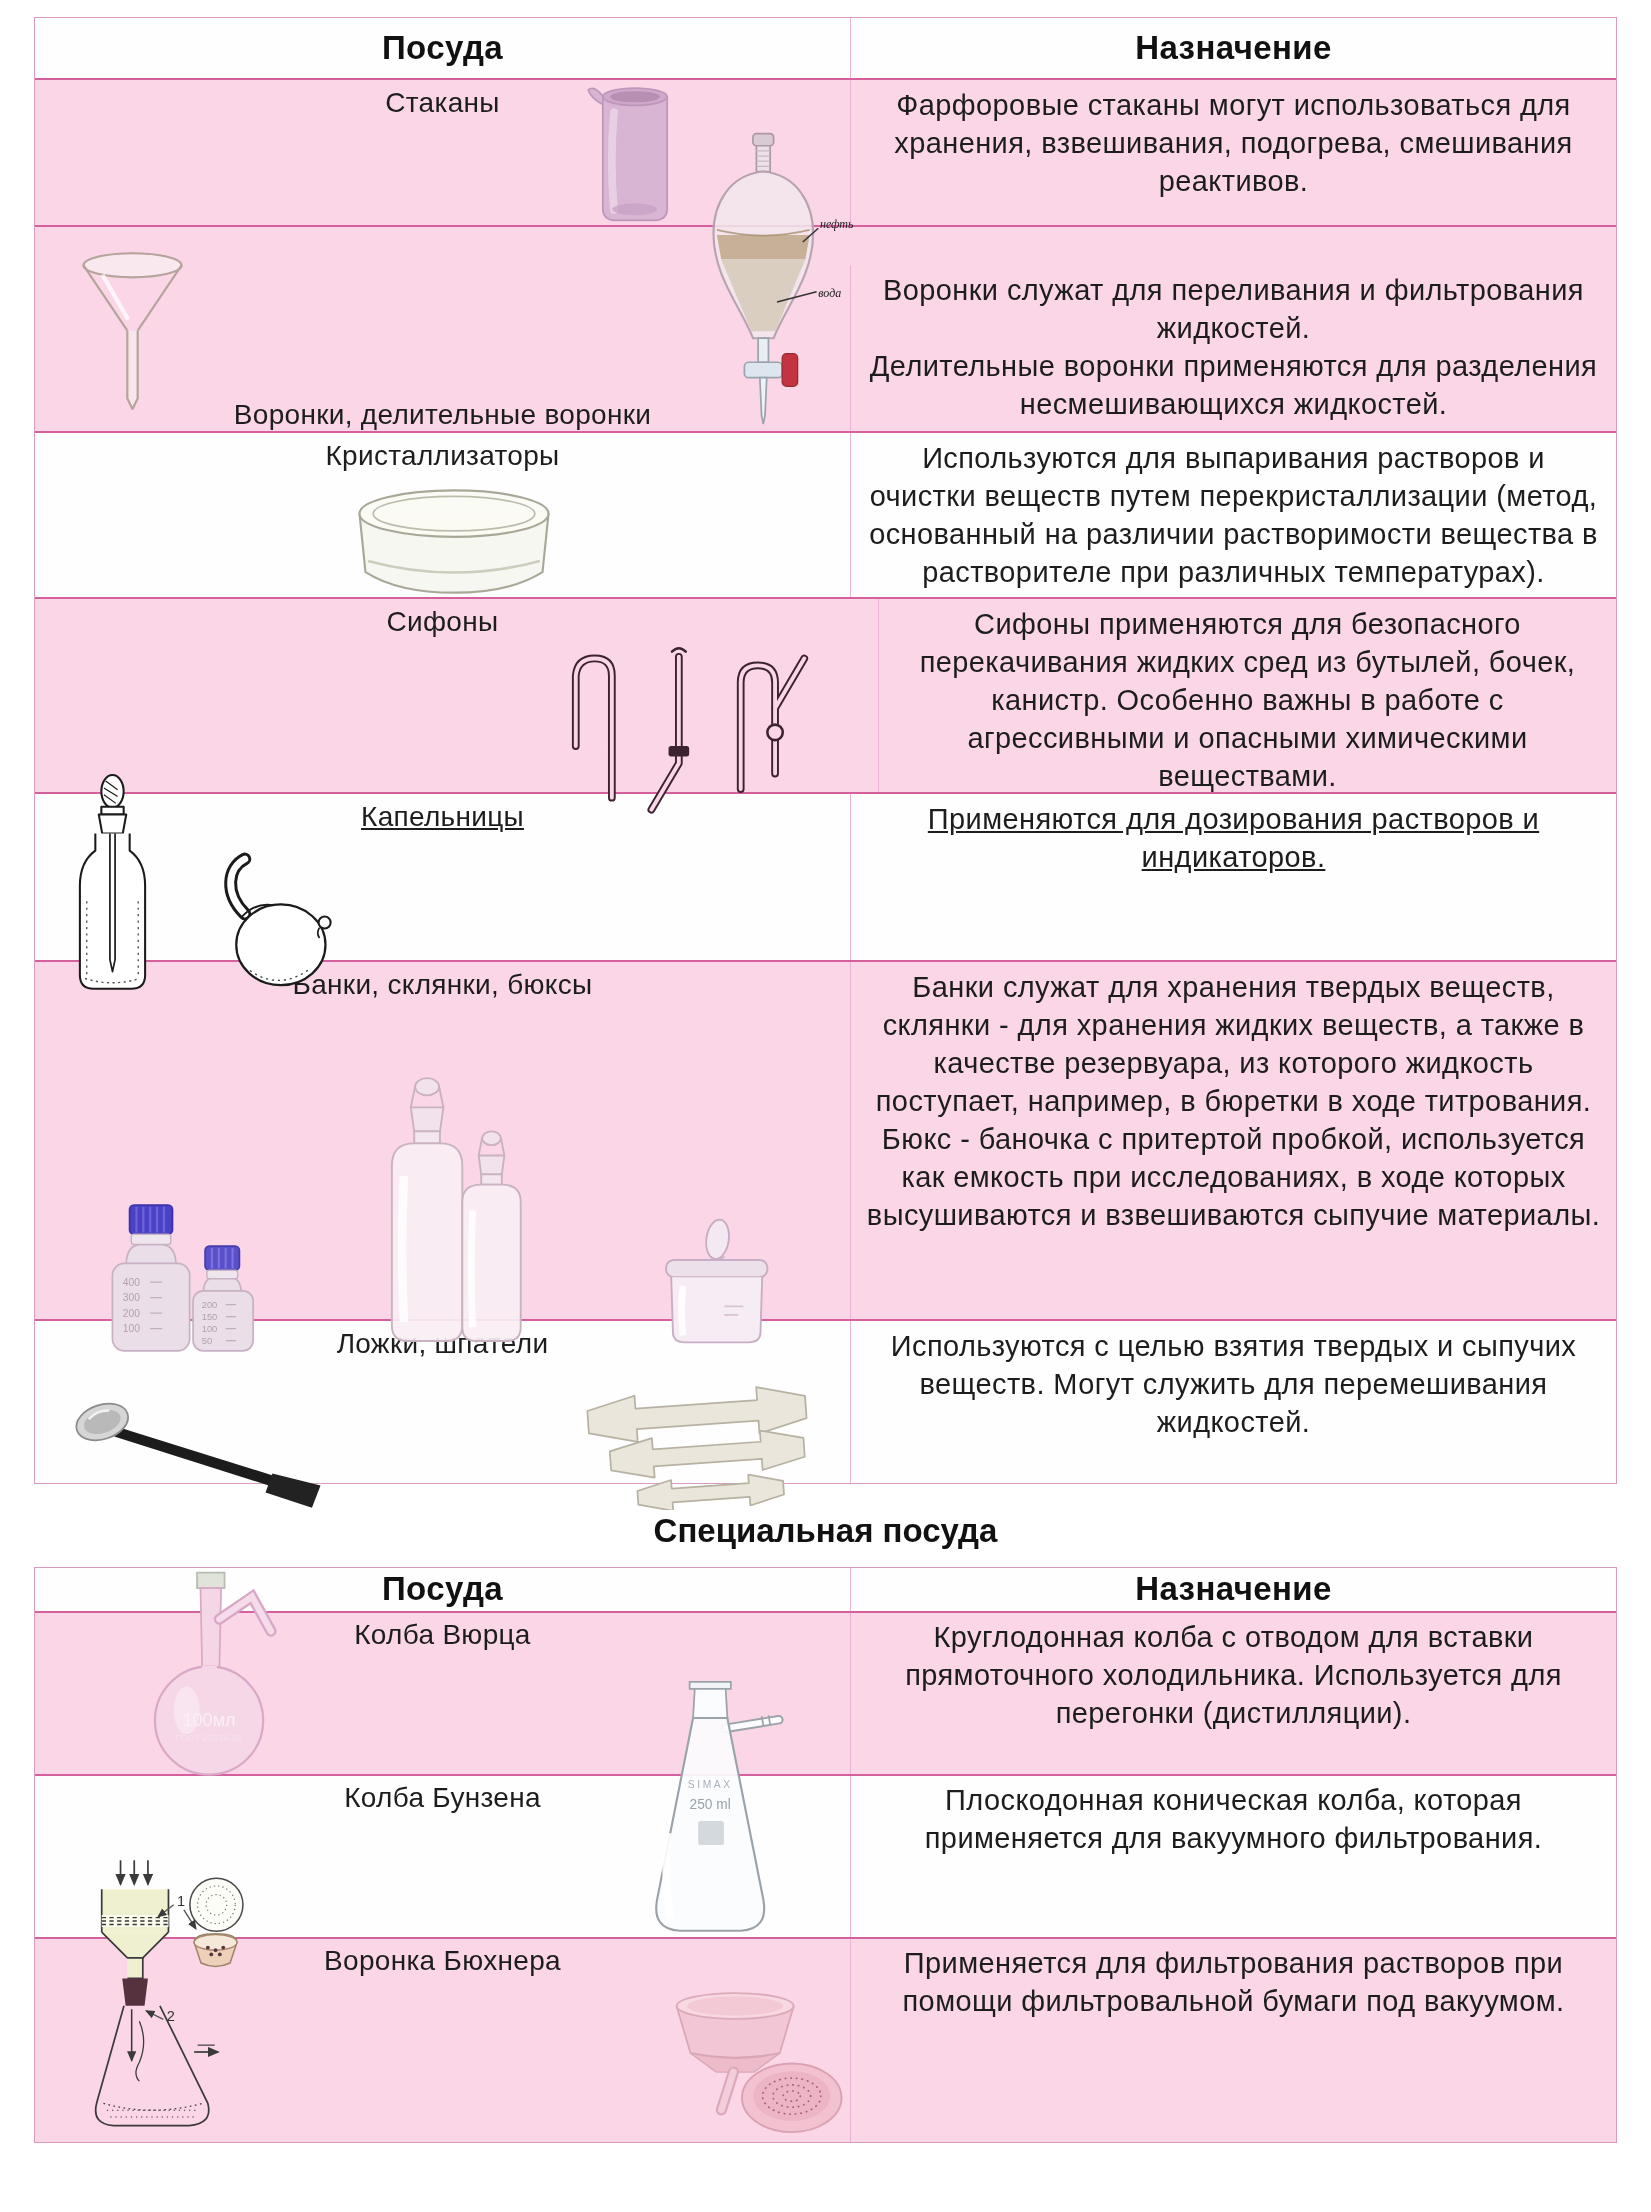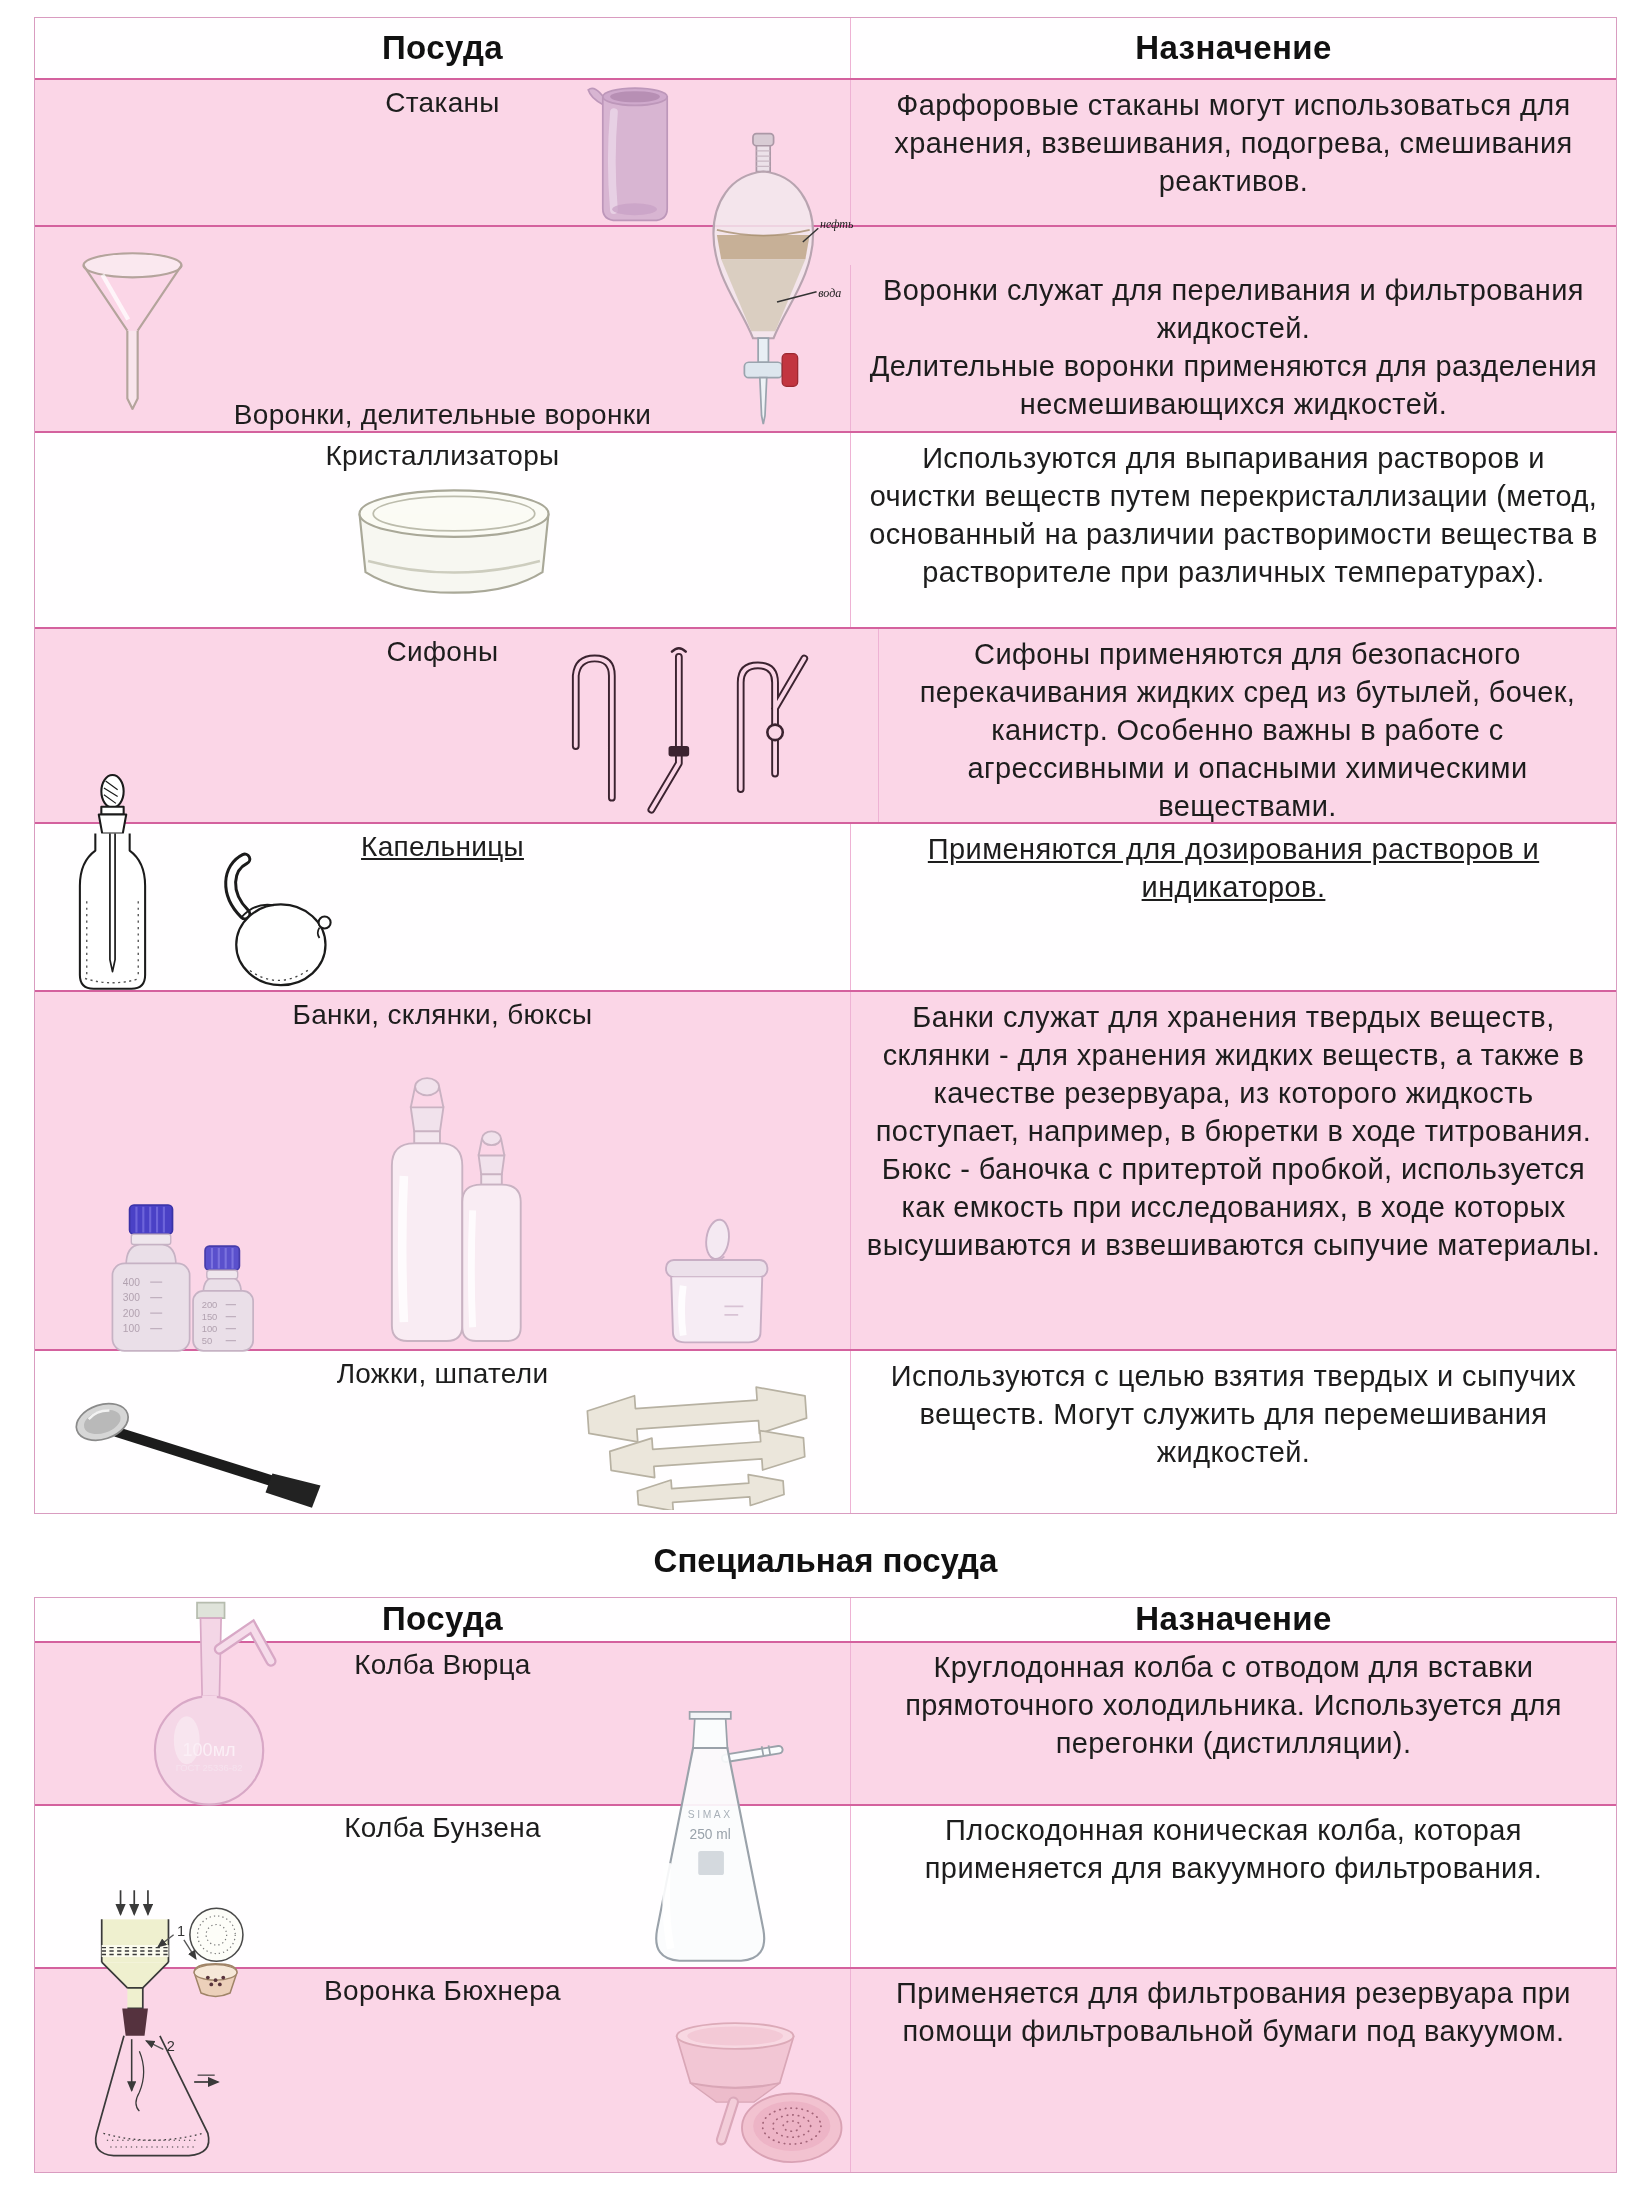--- a/index.html
+++ b/index.html
@@ -63,21 +63,21 @@
       </div>
       <div class="trow bg-pink" style="height: 206px; align-items: flex-end;">
         <div class="cell c-name">
           <div class="name-label">Воронки, делительные воронки</div>
         </div>
         <div class="cell c-desc">
           <div class="desc-p">Воронки служат для переливания и фильтрования жидкостей.</div>
           <div class="desc-p">Делительные воронки применяются для разделения несмешивающихся жидкостей.</div>
         </div>
       </div>
-      <div class="trow bg-white" style="height: 196px;">
+      <div class="trow bg-white" style="height: 166px;">
         <div class="cell c-name">
           <div class="name-label">Кристаллизаторы</div>
         </div>
         <div class="cell c-desc">
           <div class="desc-p">Используются для выпаривания растворов и очистки веществ путем перекристаллизации (метод, основанный на различии растворимости вещества в растворителе при различных температурах).</div>
         </div>
       </div>
       <div class="trow bg-pink" style="height: 195px; gap: 28px;">
         <div class="cell c-name">
           <div class="name-label">Сифоны</div>
@@ -299,21 +299,21 @@
         </div>
         <div class="cell c-desc">
           <div class="desc-p">Плоскодонная коническая колба, которая применяется для вакуумного фильтрования.</div>
         </div>
       </div>
       <div class="trow bg-pink" style="height: 205px;">
         <div class="cell c-name">
           <div class="name-label">Воронка Бюхнера</div>
         </div>
         <div class="cell c-desc">
-          <div class="desc-p">Применяется для фильтрования резервуара при помощи фильтровальной бумаги под вакуумом.</div>
+          <div class="desc-p">Применяется для фильтрования растворов при помощи фильтровальной бумаги под вакуумом.</div>
         </div>
       </div>
       <div class="img img-wurtz-flask">
         <svg viewBox="0 0 185 242" xmlns="http://www.w3.org/2000/svg">
 <path d="M78 2 h32 v18 h-32 Z" fill="#dfe3da" stroke="#b6bcae" stroke-width="2"></path>
 <path d="M82 20 h24 l-2 94 h-20 Z" fill="#f4d6e6" stroke="#d8a8c6" stroke-width="2"></path>
 <path d="M104 56 L142 30 L164 70" stroke="#d8a8c6" stroke-width="13" fill="none" stroke-linecap="round"></path>
 <path d="M104 56 L142 30 L164 70" stroke="#f6dcea" stroke-width="7.5" fill="none" stroke-linecap="round"></path>
 <circle cx="92" cy="174" r="63" fill="#f5d7e7" stroke="#d8a8c6" stroke-width="2.5"></circle>
 <path d="M84 113 h17" stroke="#f5d7e7" stroke-width="6"></path>

